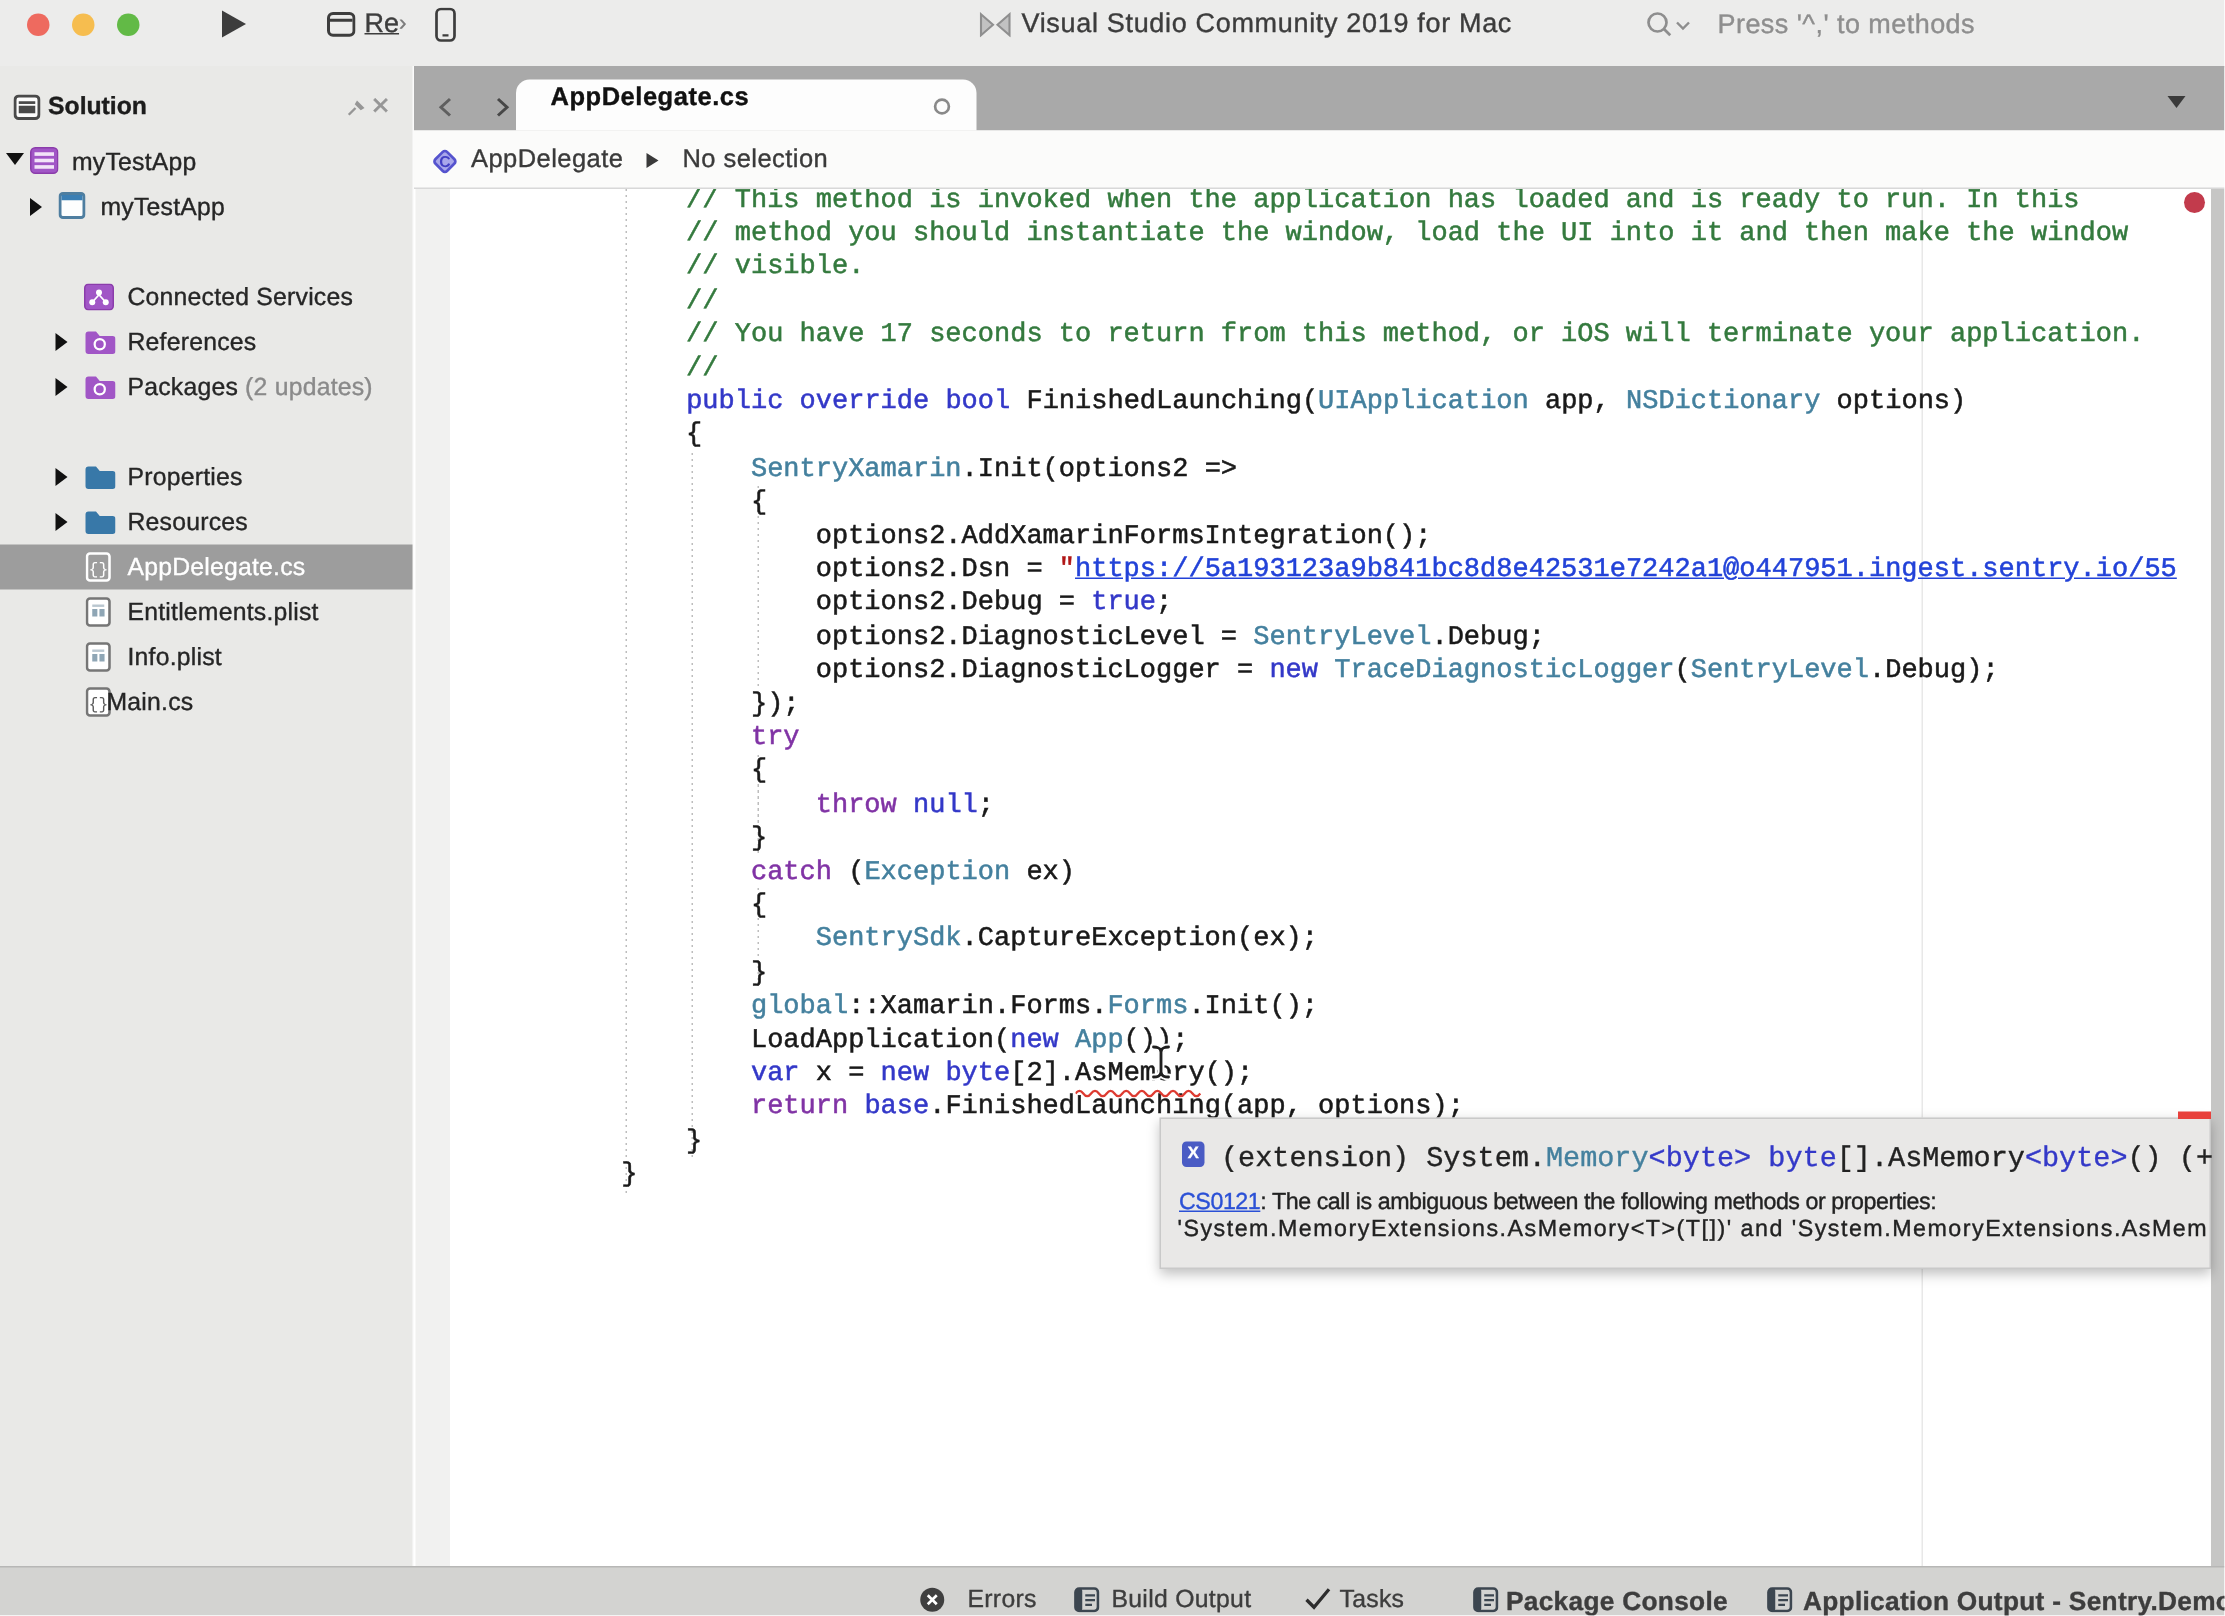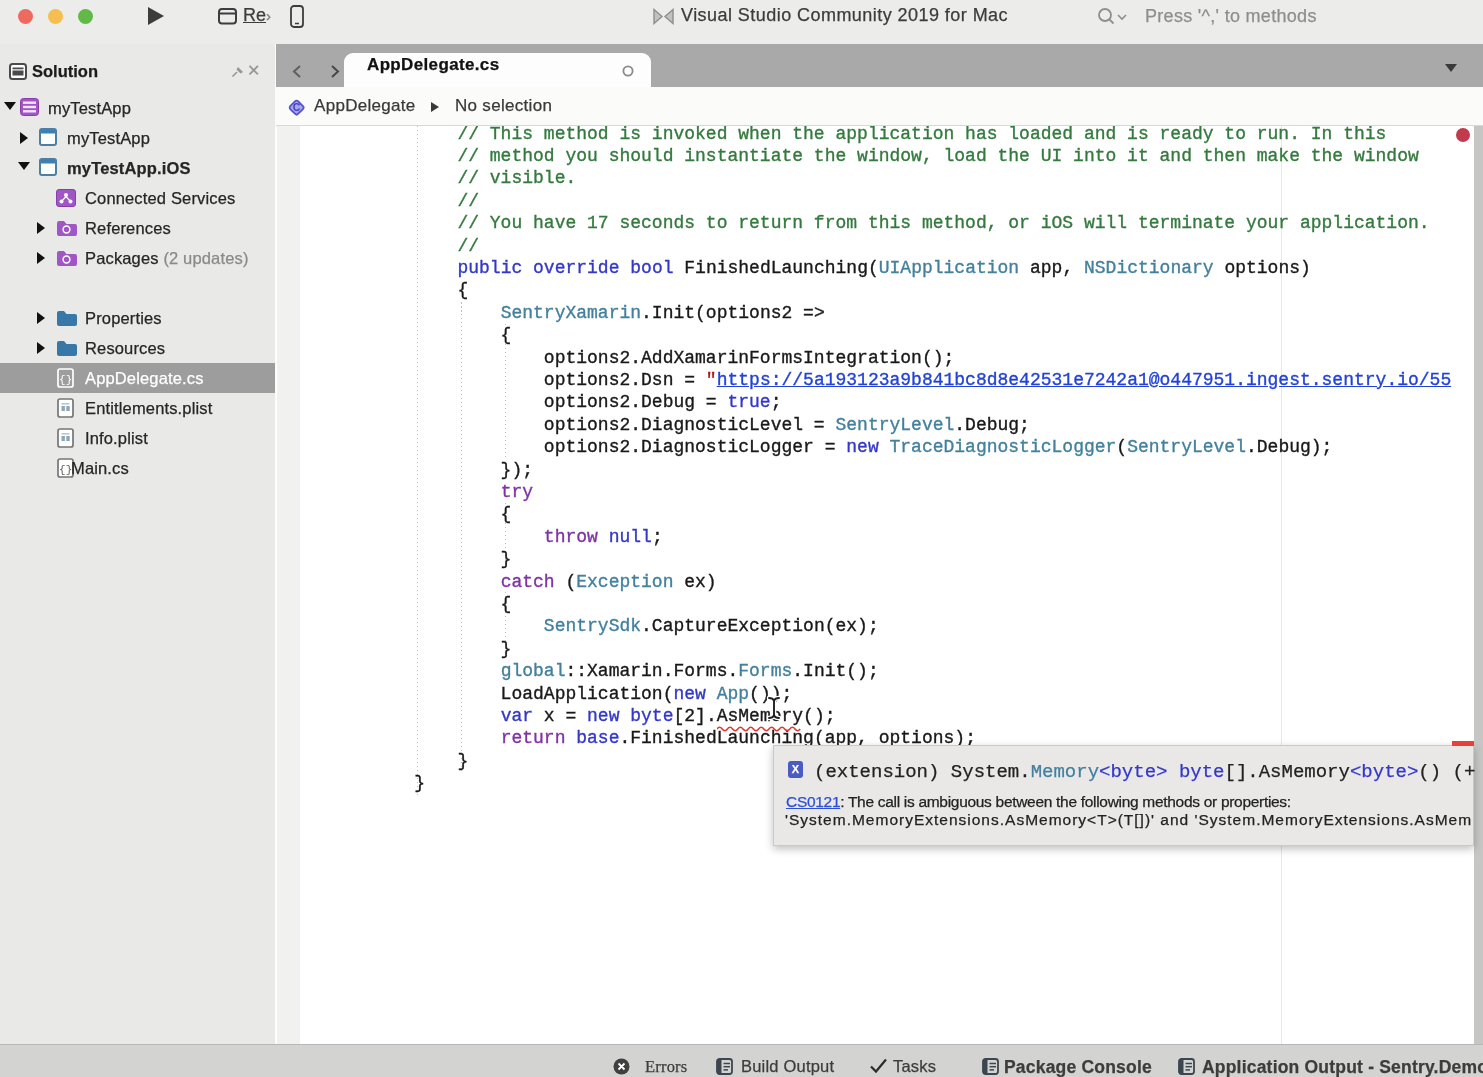--- a/index.html
+++ b/index.html
@@ -96,28 +96,20 @@
     </svg>
     <div class="lbl" style="left:48px;">myTestApp</div>
   </div>
   <div class="row" style="top:79px;">
     <div class="arr right" style="left:20px;"></div>
     <svg class="abs" style="left:39px;top:5px;" width="18" height="18">
       <rect x="1" y="1" width="16" height="16" rx="2" fill="#fdfefe" stroke="#4e7ea0" stroke-width="2"></rect>
       <rect x="2" y="2" width="14" height="3.5" fill="#3b7fb4"></rect>
     </svg>
     <div class="lbl" style="left:67px;">myTestApp</div>
-  </div>
-  <div class="row" style="top:109px;">
-    <div class="arr down" style="left:18px;"></div>
-    <svg class="abs" style="left:39px;top:5px;" width="18" height="18">
-      <rect x="1" y="1" width="16" height="16" rx="2" fill="#fdfefe" stroke="#4e7ea0" stroke-width="2"></rect>
-      <rect x="2" y="2" width="14" height="3.5" fill="#3b7fb4"></rect>
-    </svg>
-    <div class="lbl" style="left:67px;font-weight:bold;">myTestApp.iOS</div>
   </div>
   <div class="row" style="top:139px;">
     <svg class="abs" style="left:56px;top:6px;" width="20" height="18">
       <rect x="0.5" y="0.5" width="19" height="17" rx="2.5" fill="#a156c6" stroke="#8b3cab"></rect>
       <circle cx="10" cy="6" r="2" fill="#fff"></circle>
       <circle cx="5.5" cy="12.5" r="2" fill="#fff"></circle>
       <circle cx="14.5" cy="12.5" r="2" fill="#fff"></circle>
       <path d="M10 7.5 L5.5 12.5 M10 7.5 L14.5 12.5" stroke="#fff" stroke-width="1.2" fill="none"></path>
     </svg>
     <div class="lbl" style="left:85px;">Connected Services</div>
@@ -276,21 +268,21 @@
   <div class="abs" style="left:40px;top:15px;font-family:'Liberation Mono',monospace;font-size:19px;white-space:nowrap;">(extension) System.<span class="t">Memory</span><span class="k">&lt;byte&gt;</span> <span class="k">byte</span>[].AsMemory<span class="k">&lt;byte&gt;</span>() (+ 7 overloads)</div>
   <div class="abs" style="left:12px;top:47px;white-space:nowrap;letter-spacing:-0.3px;"><span style="color:#2b50d6;text-decoration:underline;">CS0121</span>: The call is ambiguous between the following methods or properties:</div>
   <div class="abs" style="left:11px;top:64.5px;white-space:nowrap;letter-spacing:1px;">'System.MemoryExtensions.AsMemory&lt;T&gt;(T[])' and 'System.MemoryExtensions.AsMem</div>
 </div>
 
 <div class="abs" id="bottombar">
   <svg class="abs" style="left:613px;top:13px;" width="17" height="17">
     <circle cx="8.5" cy="8.5" r="8" fill="#3f3f3f"></circle>
     <path d="M5.5 5.5 L11.5 11.5 M11.5 5.5 L5.5 11.5" stroke="#fff" stroke-width="1.8"></path>
   </svg>
-  <div class="bitem" style="left:645px;font-family:Liberation Serif, serif;">Errors</div>
+  <div class="bitem" style="left:645px;">Errors</div>
   <svg class="abs" style="left:716px;top:13px;" width="17" height="17">
     <rect x="1" y="1" width="15" height="15" rx="2.5" stroke="#3c4650" fill="none" stroke-width="1.8"></rect>
     <rect x="1" y="1" width="4.5" height="15" rx="1.5" fill="#3c4650"></rect>
     <line x1="7.5" y1="5.5" x2="14" y2="5.5" stroke="#3c4650" stroke-width="1.5"></line>
     <line x1="7.5" y1="8.7" x2="14" y2="8.7" stroke="#3c4650" stroke-width="1.5"></line>
     <line x1="7.5" y1="11.9" x2="12" y2="11.9" stroke="#3c4650" stroke-width="1.5"></line>
   </svg>
   <div class="bitem" style="left:741px;">Build Output</div>
   <svg class="abs" style="left:869px;top:12px;" width="19" height="17">
     <path d="M2 9.5 L7 14.5 L17 2.5" stroke="#2d2d2d" fill="none" stroke-width="2.2"></path>

